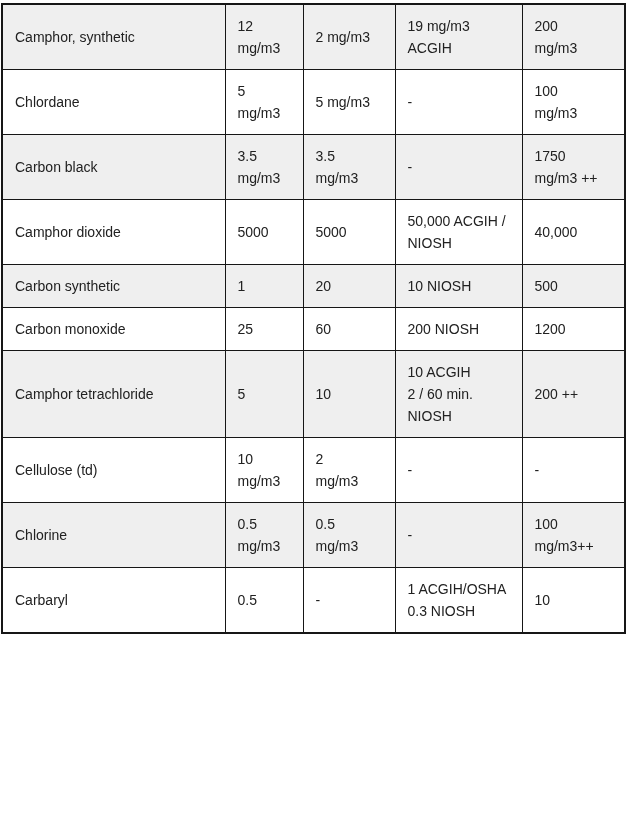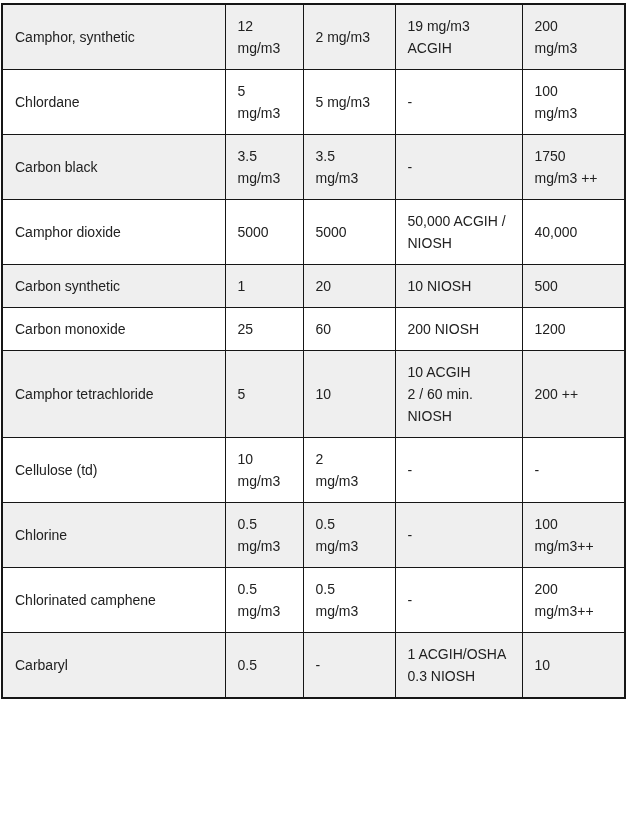--- a/index.html
+++ b/index.html
@@ -131,30 +131,20 @@
     <td>Chlorine</td>
     <td>0.5
 mg/m3</td>
     <td>0.5
 mg/m3</td>
     <td>-</td>
     <td>100
 mg/m3++</td>
   </tr>
         <tr>
-    <td>Chlorinated camphene</td>
-    <td>0.5
-mg/m3</td>
-    <td>0.5
-mg/m3</td>
-    <td>-</td>
-    <td>200
-mg/m3++</td>
-  </tr>
-        <tr>
     <td>Carbaryl</td>
     <td>0.5</td>
     <td>-</td>
     <td>1 ACGIH/OSHA
 0.3 NIOSH</td>
     <td>10</td>
   </tr>
       </tbody>
   </table>
 </div>

